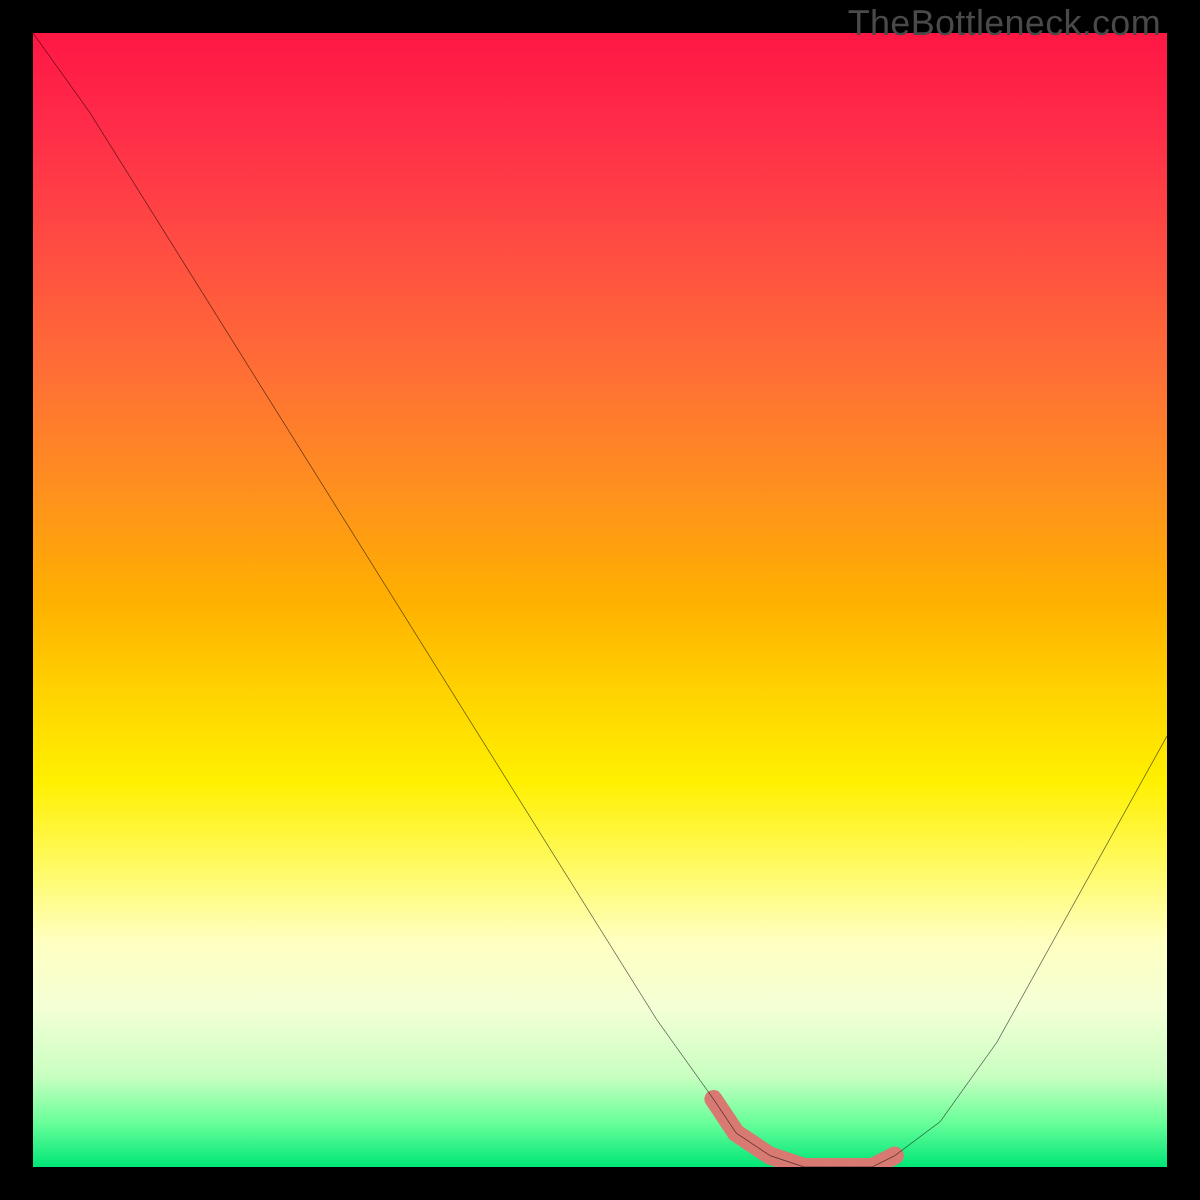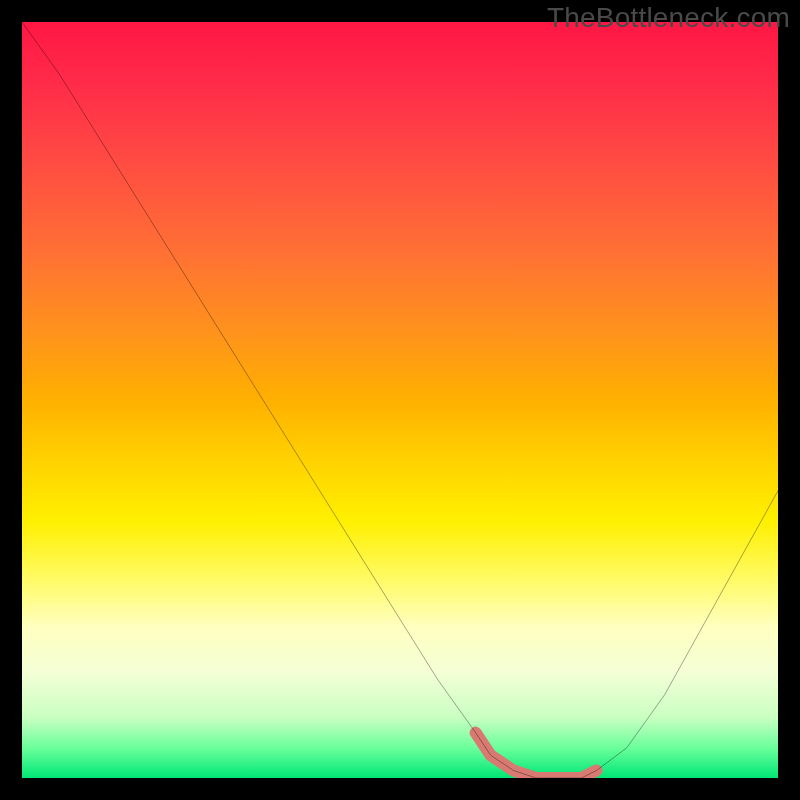--- a/index.html
+++ b/index.html
@@ -36,22 +36,22 @@
       #ffffc0 80%,
       #f4ffd6 86%,
       #c9ffc1 92%,
       #6bff9b 96%,
       #00e676 100%
     );
   }
   .watermark {
     position: absolute;
     top: 2px;
-    right: 10px;
-    font-size: 28px;
+    right: 26px;
+    font-size: 24px;
     font-weight: 500;
     color: #4a4a4a;
     letter-spacing: 0.2px;
     user-select: none;
   }
   svg.curve {
     position: absolute;
     left: 0;
     top: 0;
     width: 756px;

